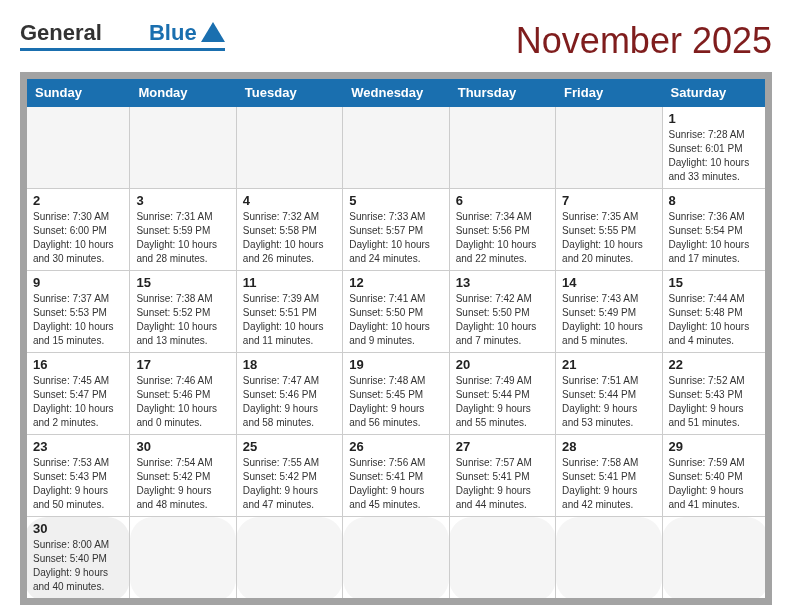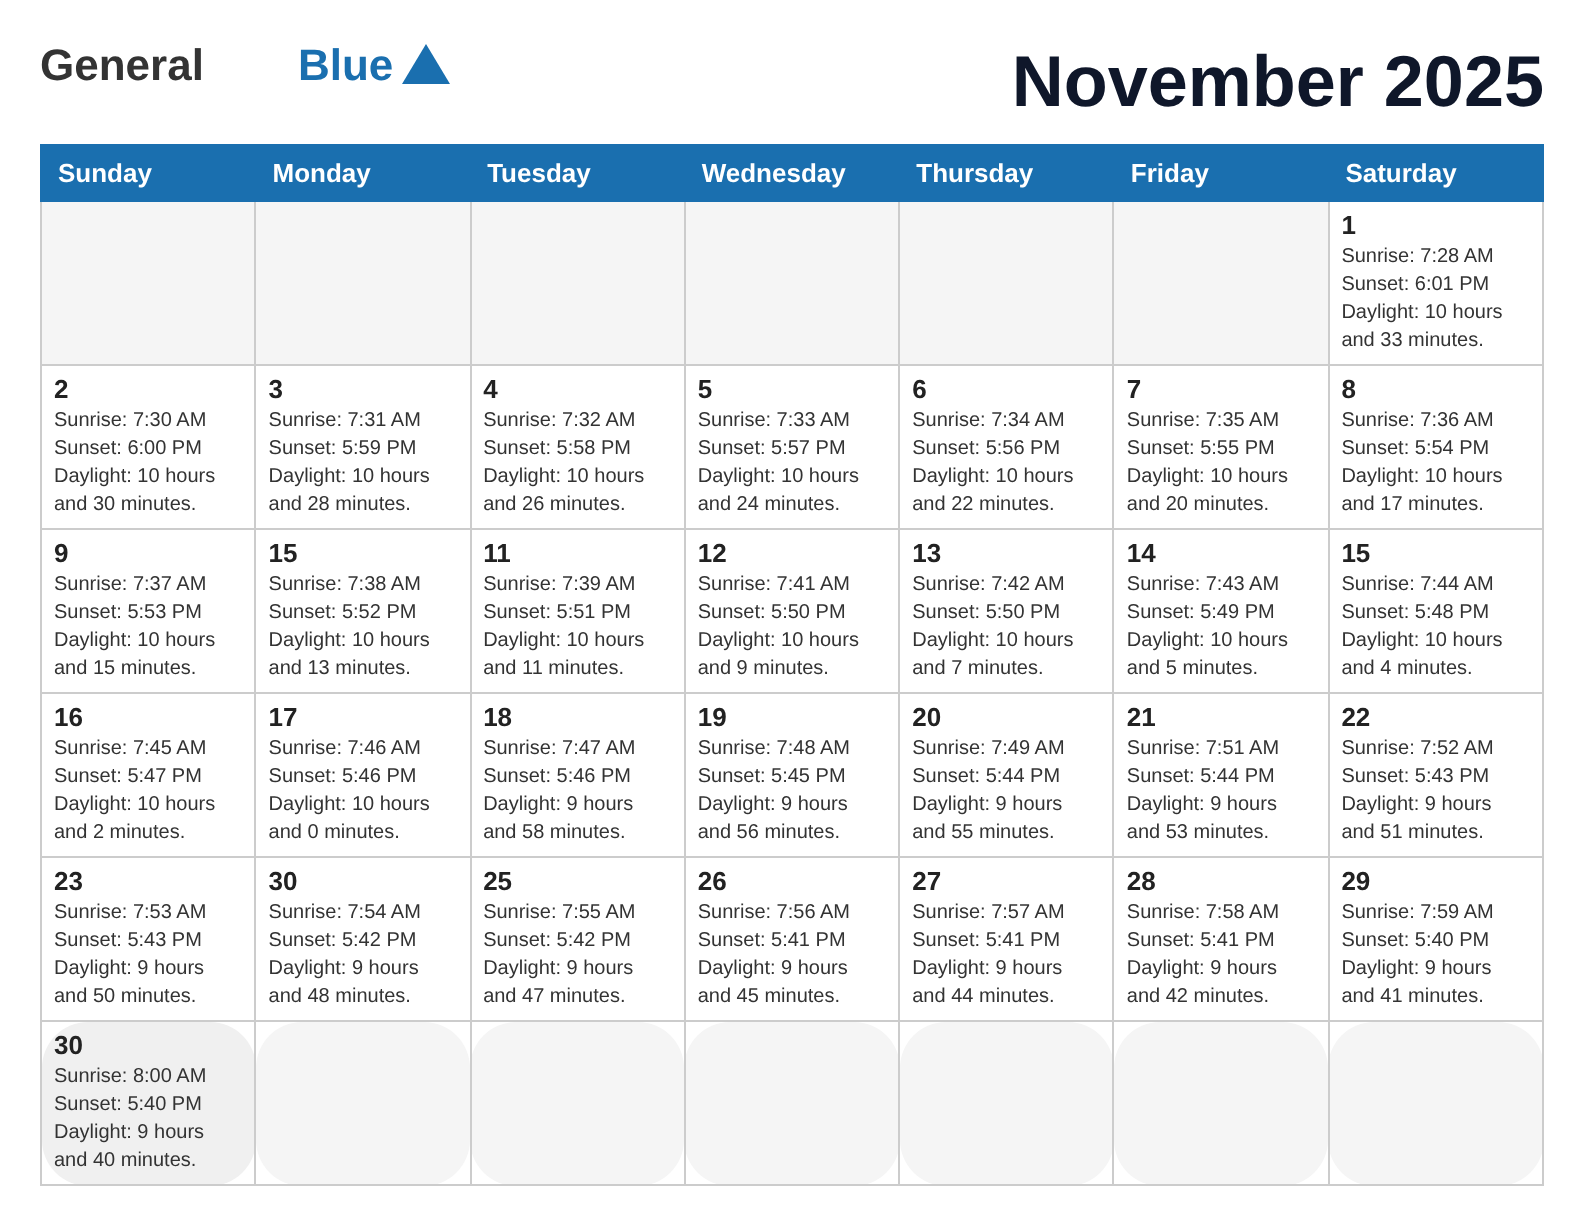--- a/index.html
+++ b/index.html
@@ -11,20 +11,21 @@
       padding: 20px;
     }
     .header-area {
       display: flex;
       justify-content: space-between;
       align-items: flex-start;
       margin-bottom: 10px;
     }
     .logo {
       display: flex;
+      flex-direction: column;
       align-items: flex-start;
     }
     .logo-text {
       display: flex;
       align-items: center;
     }
     .logo-general {
       font-size: 22px;
       font-weight: bold;
       color: #333;
@@ -48,31 +49,31 @@
       height: 3px;
       background: #1a6faf;
       width: 100%;
       margin-top: 2px;
     }
     .title-area {
       text-align: right;
     }
     .calendar-title {
       font-size: 36px;
-      font-weight: bold;
-      color: #0f172a;
+      font-weight: normal;
+      color: #7f1d1d;
     }
     .calendar-subtitle {
       font-size: 16px;
       color: #555;
     }
     .calendar {
       width: 100%;
       border-collapse: collapse;
-      border: 1px solid #a3a3a3;
+      border: 7px solid #a3a3a3;
     }
     .calendar th {
       background: #1a6faf;
       color: #fff;
       font-size: 13px;
       font-weight: bold;
       padding: 6px 8px;
       text-align: left;
       border: 1px solid #1a6faf;
     }

